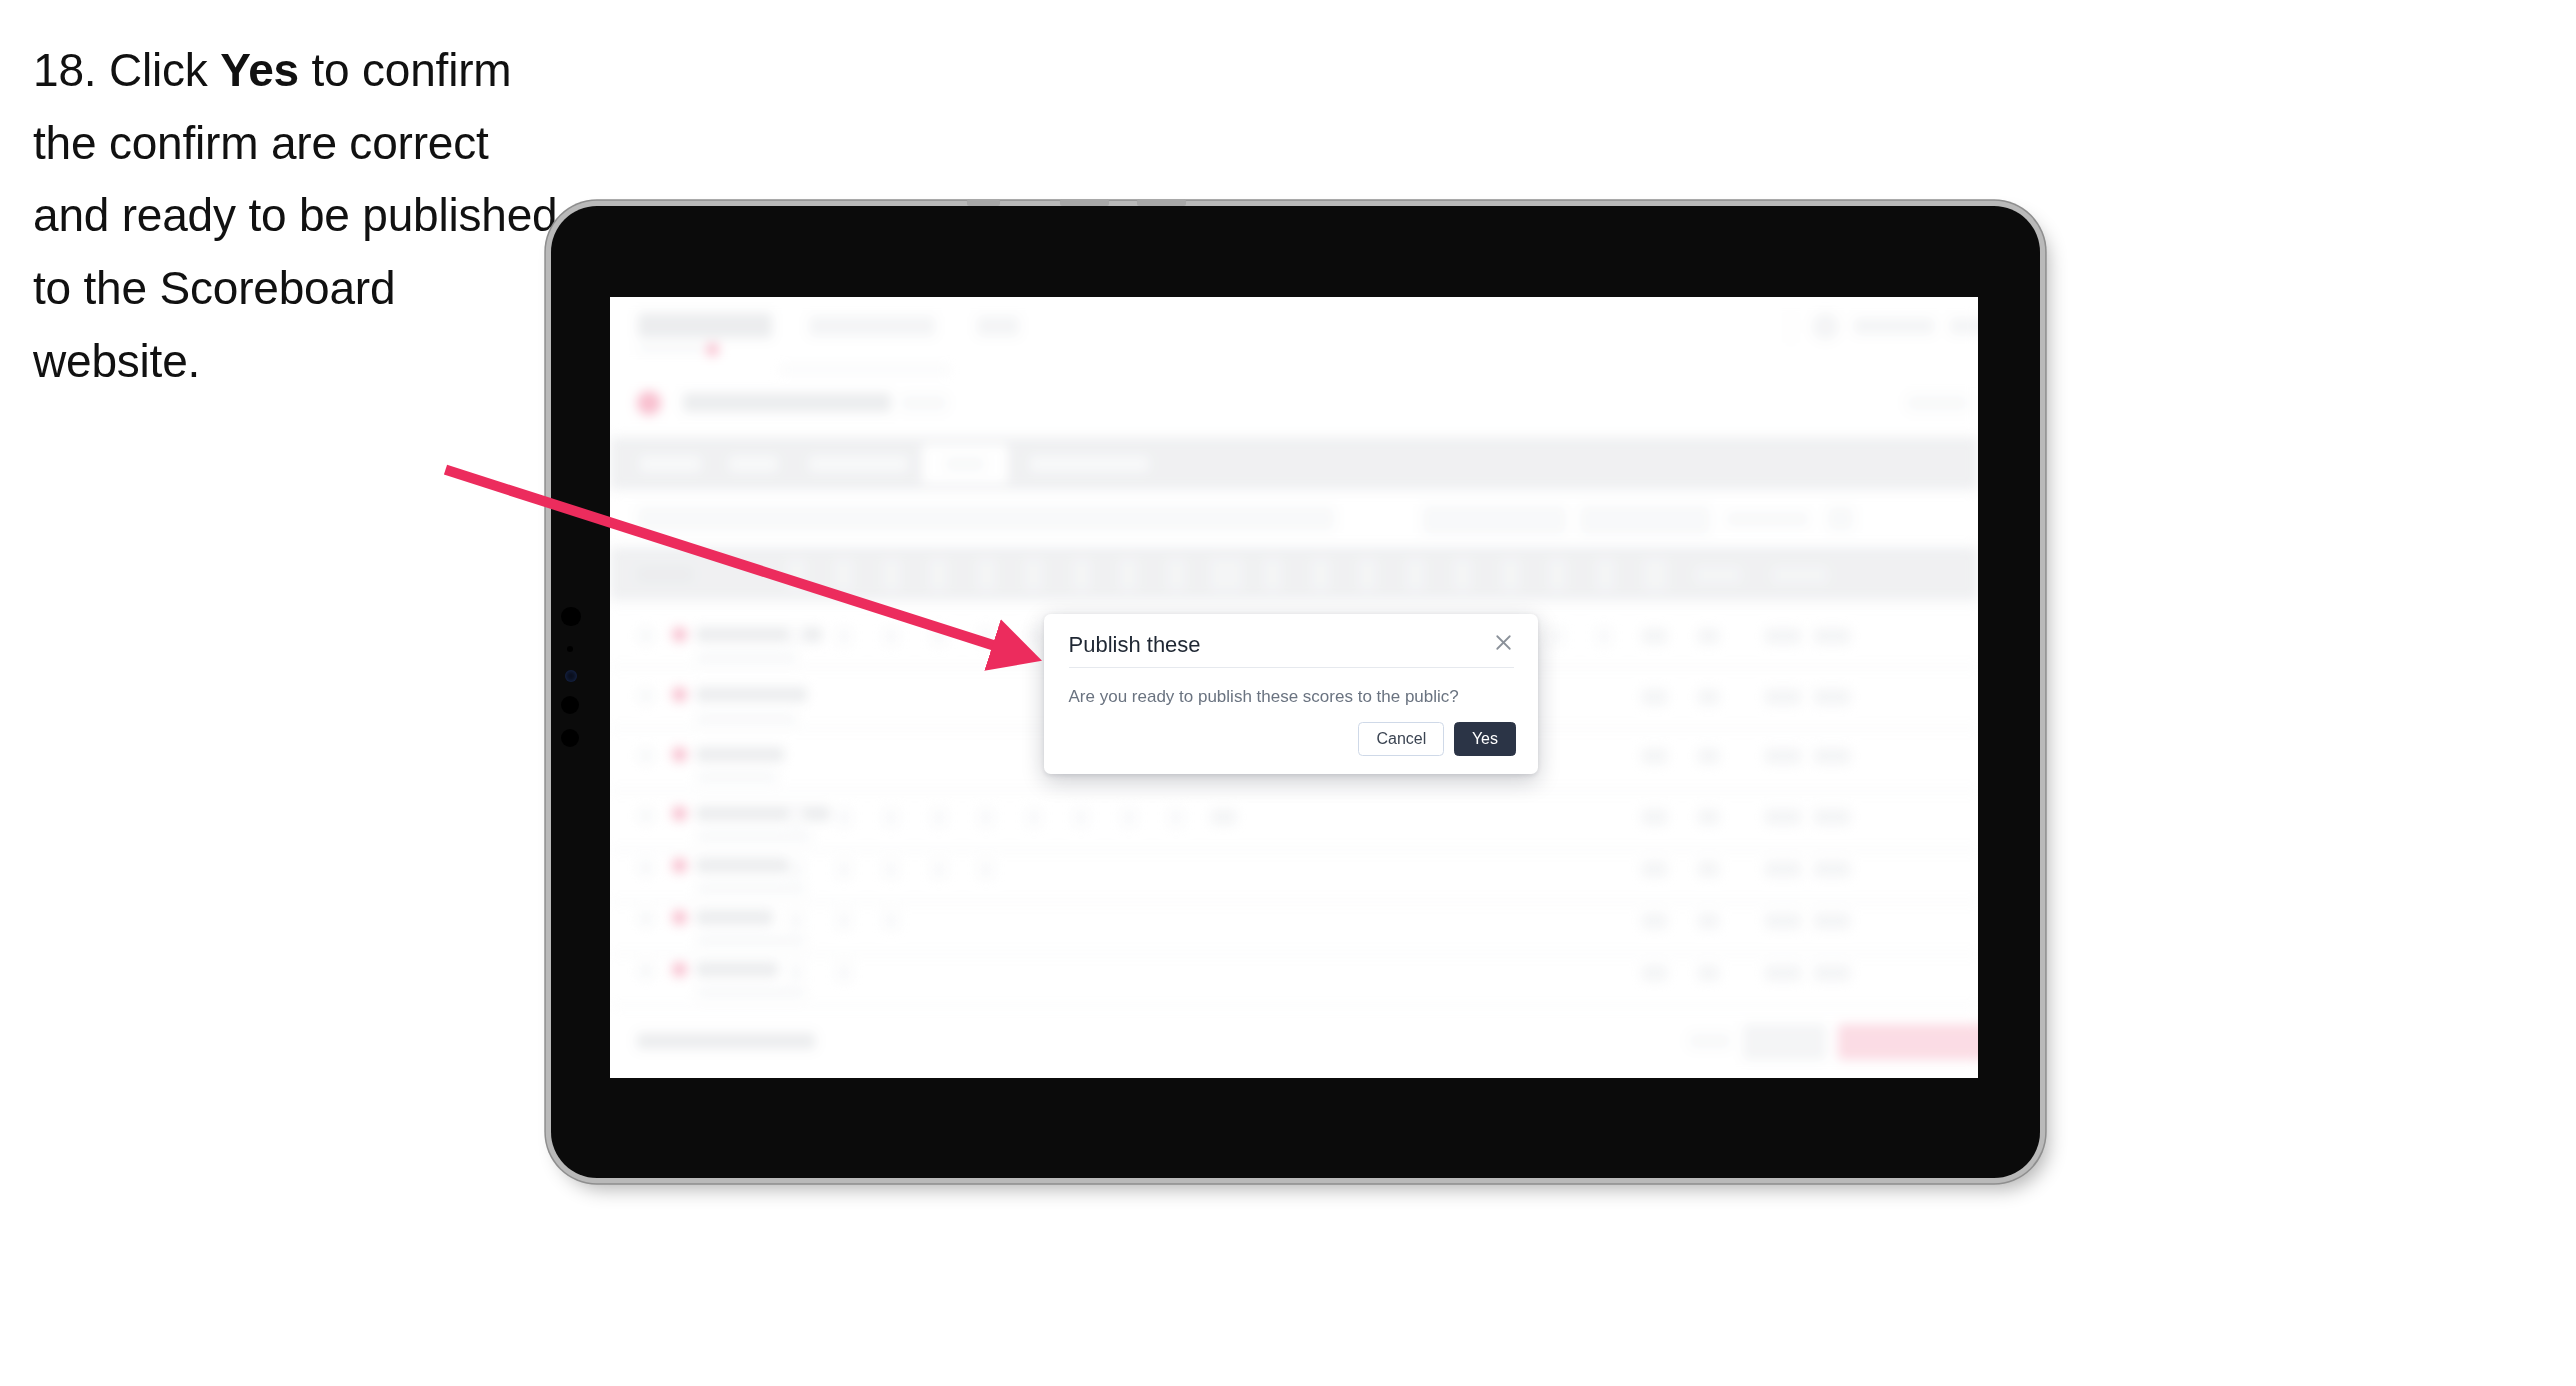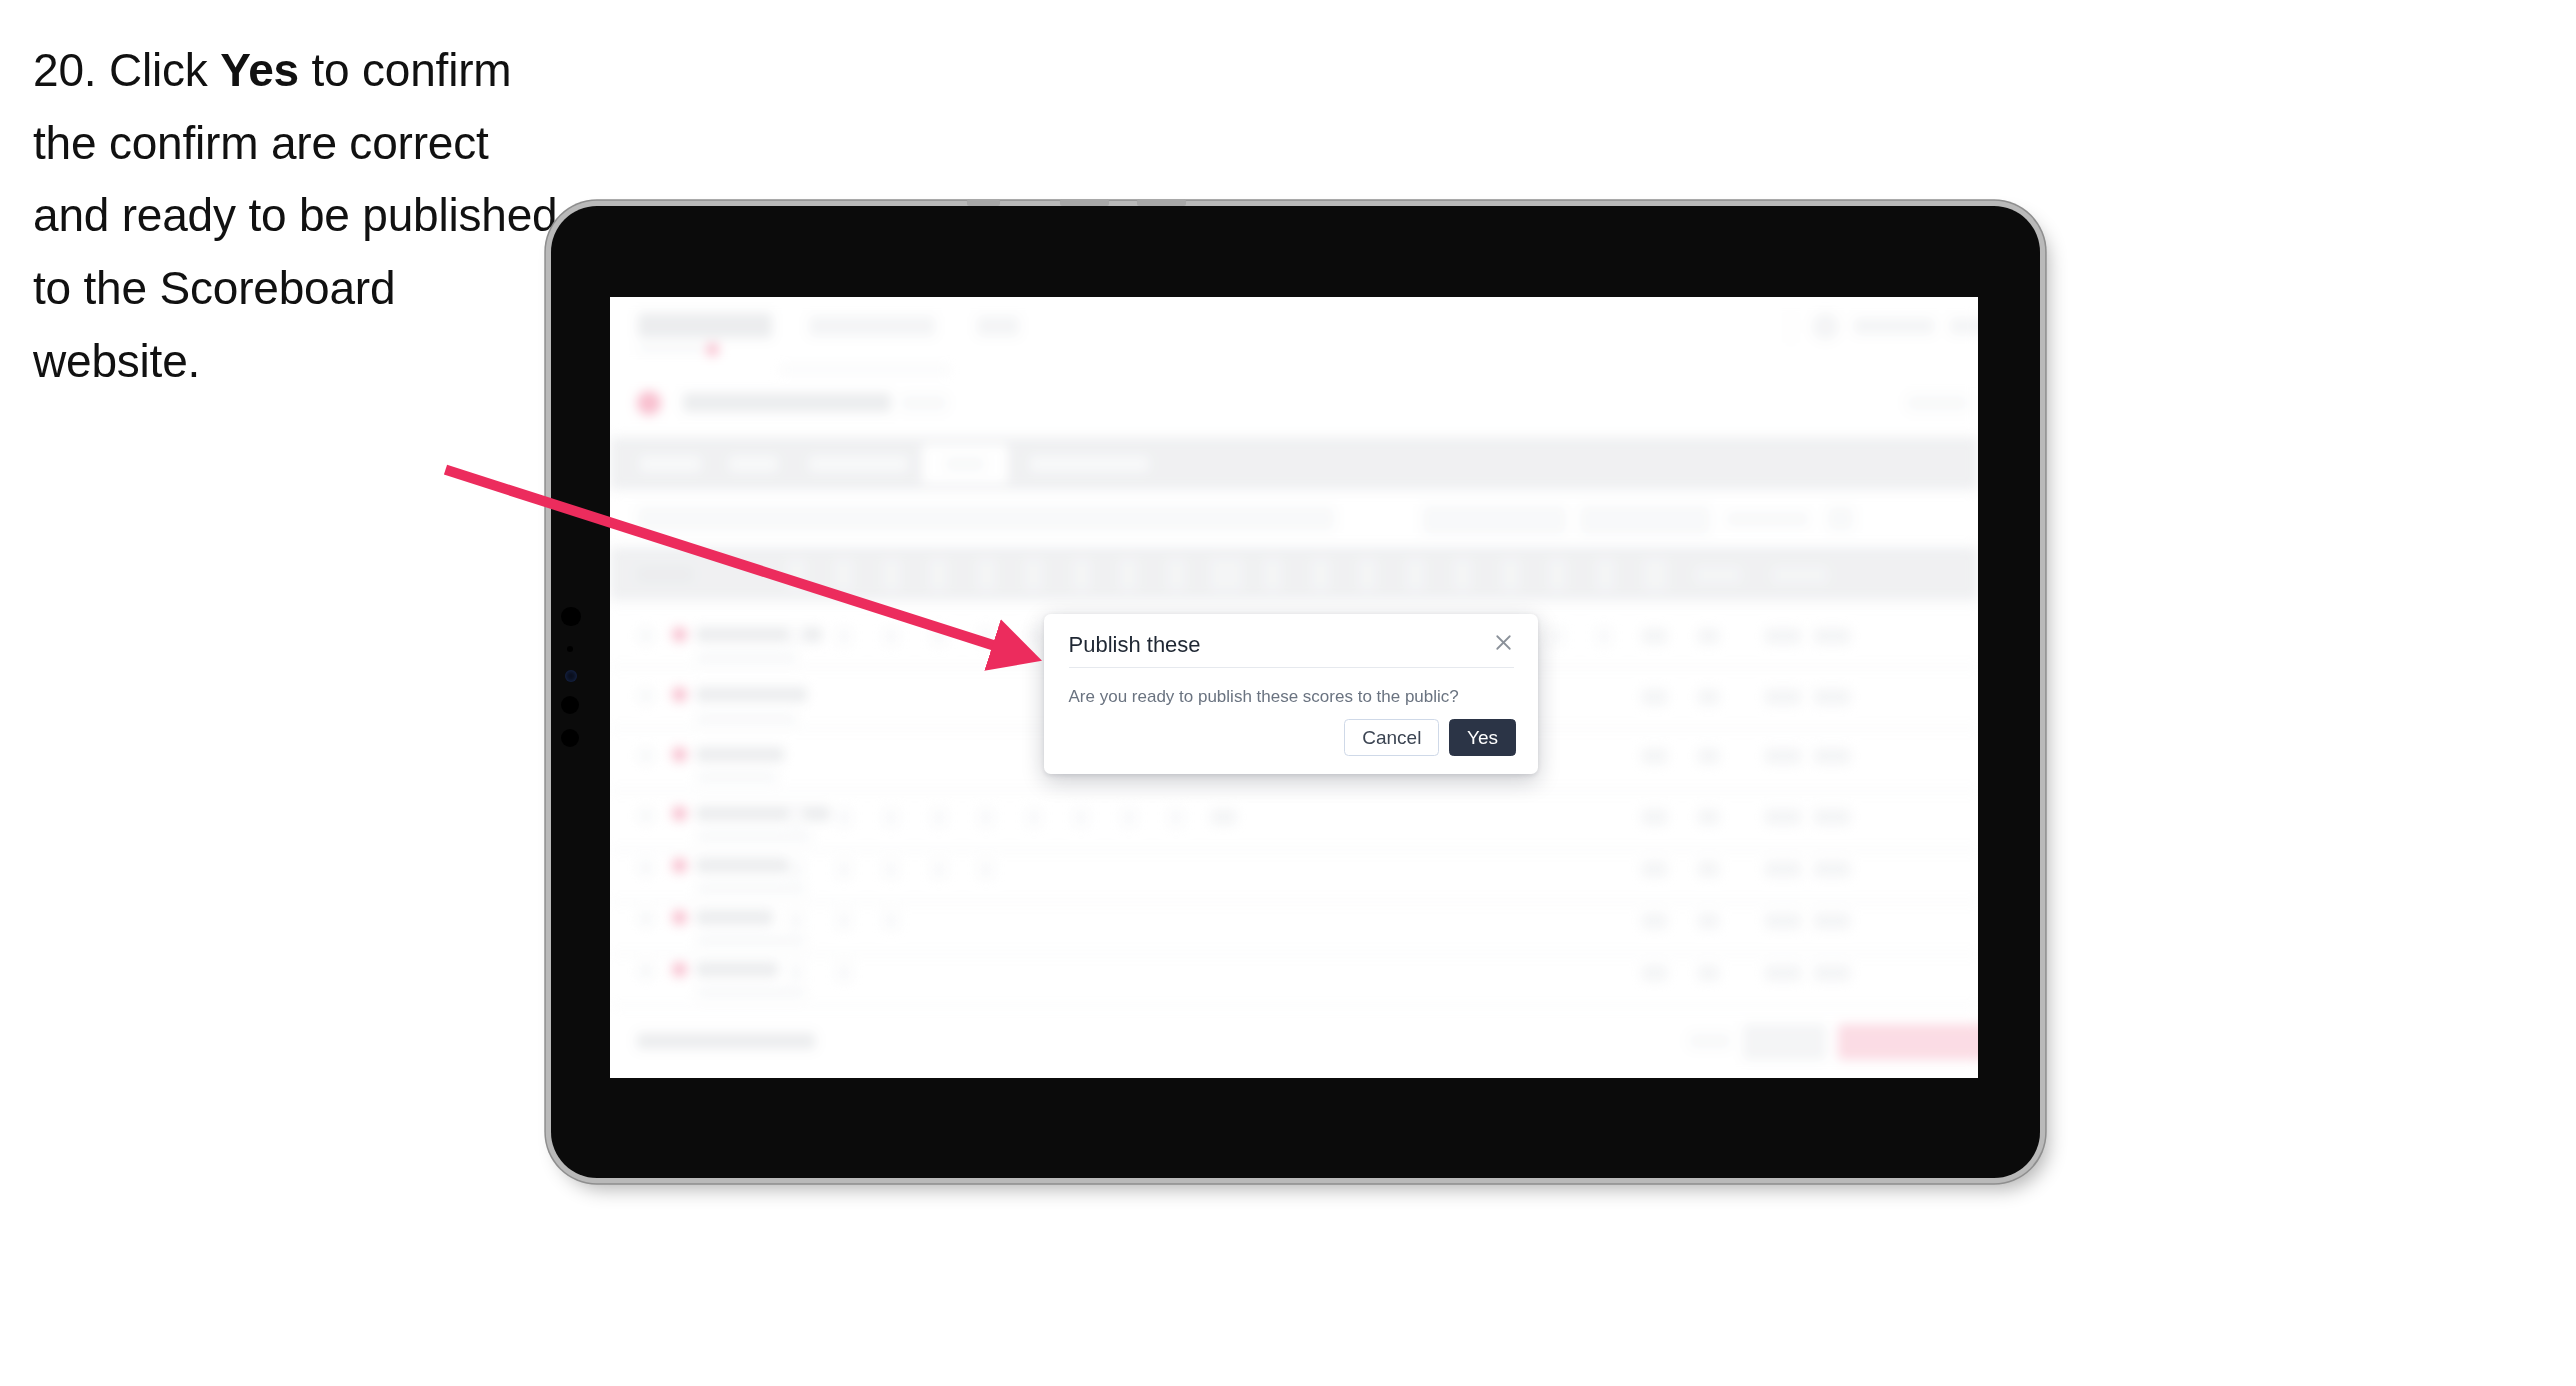--- a/index.html
+++ b/index.html
@@ -105,21 +105,21 @@
     position:absolute;left:24.5px;top:73px;
     font-size:17px;color:#6a7380;
     font-family:"Liberation Sans", sans-serif;
   }
   #dlg-actions{
     position:absolute;right:22px;bottom:18px;
     display:flex;gap:9.6px;align-items:center;
   }
   .btn{
     font-family:"Liberation Sans", sans-serif;
-    font-size:19px;
+    font-size:16px;
     border-radius:4.5px;
     padding:8.2px 17px;
     cursor:pointer;
     line-height:1;
   }
   #btn-cancel{
     background:#ffffff;color:#3b4452;
     border:1.1px solid #cfd9e8;
   }
   #btn-yes{
@@ -131,21 +131,21 @@
   #arrow{
     position:absolute;
     left:0;top:0;width:2576px;height:1386px;
     pointer-events:none;
     z-index:60;
   }
 </style>
 </head>
 <body>
 
-<div id="instruction"><span>20.</span> <span>Click </span><b>Yes</b><span> to confirm the confirm are correct and ready to be published to the Scoreboard website.</span></div>
+<div id="instruction"><span>18.</span> <span>Click </span><b>Yes</b><span> to confirm the confirm are correct and ready to be published to the Scoreboard website.</span></div>
 
 <div id="tablet">
 
   <div class="tbtn" style="left:416px;width:33px;"></div>
   <div class="tbtn" style="left:509px;width:49px;"></div>
   <div class="tbtn" style="left:586px;width:49px;"></div>
 
   <div class="sensor" style="top:401px;width:19.3px;height:19.3px;"></div>
   <div class="sensor" style="top:440px;left:16.3px;width:6px;height:6px;"></div>
   <div class="sensor lens" style="top:464px;left:14px;width:12px;height:12px;"></div>

